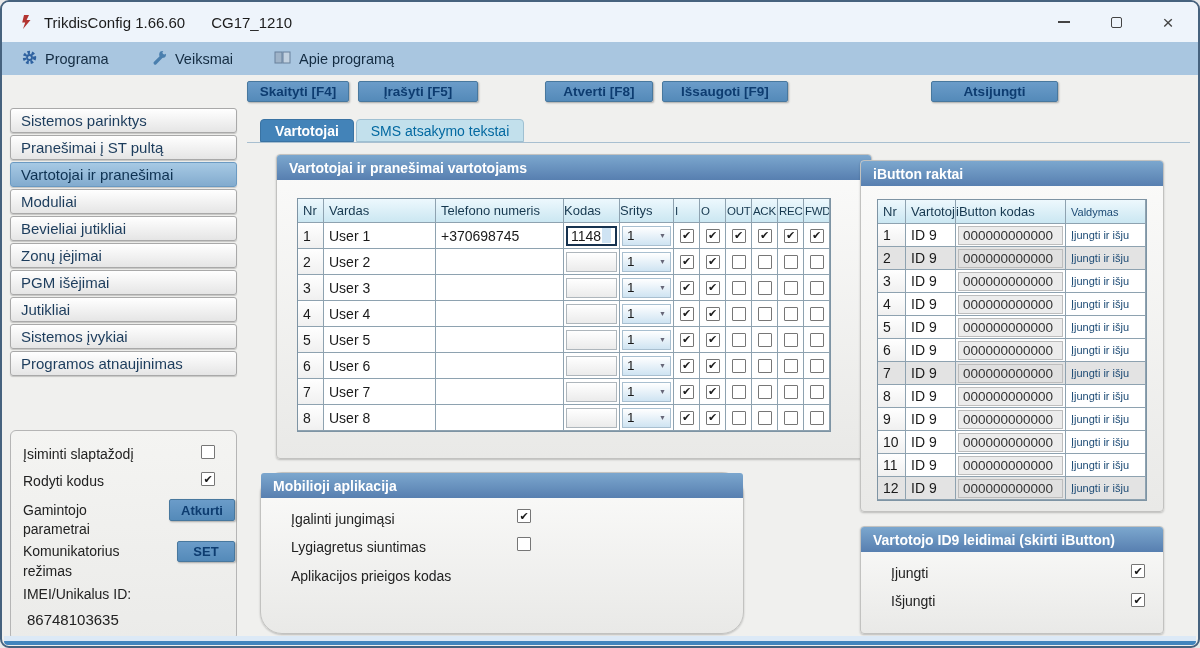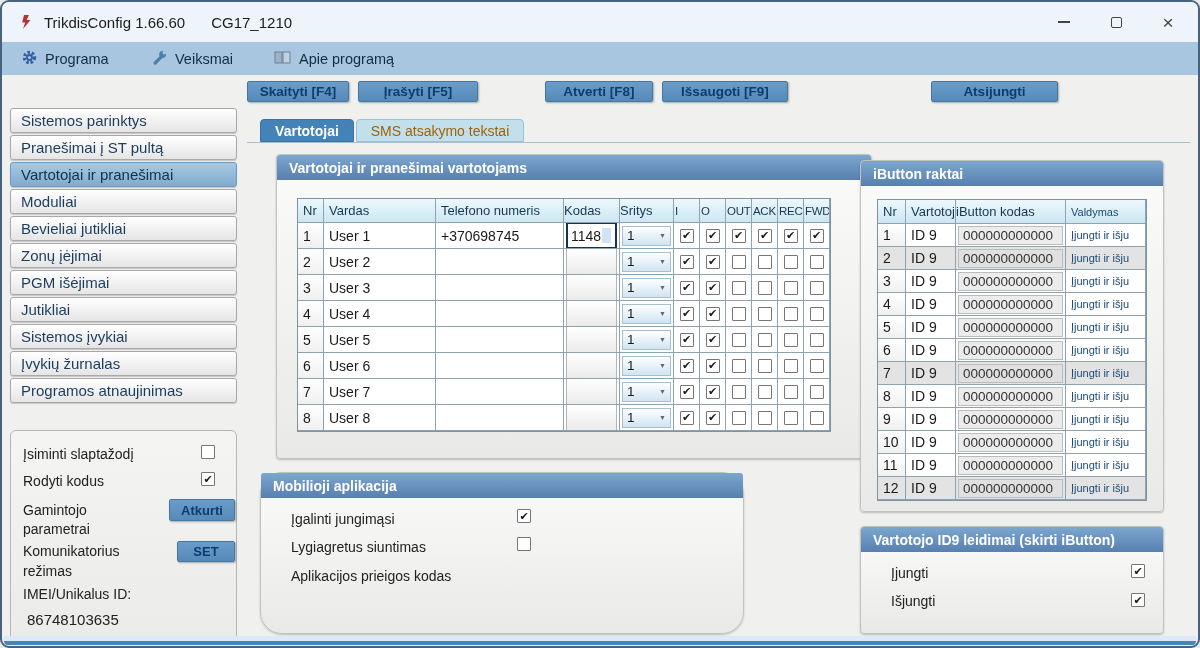--- a/index.html
+++ b/index.html
@@ -51,21 +51,21 @@
   .cb.checked::after { content:"✔"; font-size:11px; color:#1b1b1b; line-height:1; }
   .lp-cb { position:absolute; }
   .small-btn { position:absolute; background:linear-gradient(#6b9cc9,#548ab9); border:1px solid #48789e; border-radius:2px;
                color:#0d3c70; font-weight:bold; font-size:13px; display:flex; align-items:center; justify-content:center;
                box-shadow:1px 1px 2px rgba(0,0,0,.3); }
 
   
   .tab { position:absolute; top:117px; height:23px; border-radius:4px 4px 0 0; display:flex; align-items:center;
          justify-content:center; font-size:14px; }
   .tab-1 { left:258px; width:94px; background:#4383b8; color:#fff; font-weight:bold; border:1px solid #3a73a3; }
-  .tab-2 { left:354px; width:168px; background:#c2e0ec; color:#a16207; border:1px solid #9fc0d2; }
+  .tab-2 { left:354px; width:168px; background:#c2e0ec; color:#0369a1; border:1px solid #9fc0d2; }
   .tab-line { position:absolute; left:245px; right:8px; top:140px; height:1px; background:#a8bfd0; }
 
   
   .gbox { position:absolute; border:1px solid #c2c2c0; border-radius:4px; background:linear-gradient(#fbfbfa,#e9e9e7);
           box-shadow:0 1px 2px rgba(0,0,0,.22); }
   .gbox-h { height:25px; background:linear-gradient(#7ca7ce,#577fb0); border-radius:3px 3px 0 0; color:#fff;
             font-weight:bold; font-size:14px; display:flex; align-items:center; padding-left:12px; }
   .box-users { left:274px; top:152px; width:596px; height:305px; }
   .box-mobile { left:258px; top:470px; width:484px; height:162px;border-radius:22px; }
   .box-ibutton { left:858px; top:158px; width:304px; height:352px; }
@@ -76,21 +76,21 @@
   .users-table { left:20px; top:43px; }
   .ib-table { left:16px; top:38px; }
   .trow { display:flex; }
   .tcell { border-right:1px solid #8ea2b0; border-bottom:1px solid #8ea2b0; height:26px; display:flex;
            align-items:center; padding-left:5px; font-size:14px; color:#1a1a1a; background:#fff; overflow:hidden; }
   .th { height:24px; background:linear-gradient(#edf8fd,#cbe7f2); font-size:13px; color:#16384f; white-space:nowrap; }
   .c-nr{width:26px;} .c-name{width:112px;} .c-phone{width:128px;} .c-code{width:56px; padding:0;}
   .c-area{width:54px; padding:0;} .c-cb{width:26px; padding:0; justify-content:center;}
   .th.c-cb{ font-size:11.5px; letter-spacing:-.3px; padding-left:1px; justify-content:flex-start;}
   .cell-nr { background:linear-gradient(#ffffff,#f0f0f0); }
-  .code-box { flex:1; margin:2px; height:27px; border:1px solid #aeb6bc; background:linear-gradient(#ffffff,#ebebeb);
+  .code-box { flex:1; margin:2px; height:20px; border:1px solid #aeb6bc; background:linear-gradient(#ffffff,#ebebeb);
               display:flex; align-items:center; padding-left:3px; font-size:14px; }
   .code-box.focused { border:2px solid #16324f; background:#fff; }
   .cursor { width:9px; height:15px; background:#cfe3f3; margin-left:1px; }
   .combo { flex:1; margin:2px; height:20px; border:1px solid #a8bfd0; background:linear-gradient(#ffffff,#cfe4f2);
            display:flex; align-items:center; padding-left:4px; font-size:13.5px; }
   .combo .arrow { margin-left:auto; margin-right:4px; font-size:7px; color:#667; }
   .i-nr{width:28px;} .i-user{width:50px;} .i-code{width:110px; padding:0;} .i-ctl{width:80px; white-space:nowrap;
         color:#1c4a74; font-size:11px;}
   .ib-table .tcell { height:23px; }
   .ib-table .th { height:24px; }
@@ -169,21 +169,20 @@
   <div class="sidebar">
       <div class="side-btn">Sistemos parinktys</div>
       <div class="side-btn">Pranešimai į ST pultą</div>
       <div class="side-btn selected">Vartotojai ir pranešimai</div>
       <div class="side-btn">Moduliai</div>
       <div class="side-btn">Bevieliai jutikliai</div>
       <div class="side-btn">Zonų įėjimai</div>
       <div class="side-btn">PGM išėjimai</div>
       <div class="side-btn">Jutikliai</div>
       <div class="side-btn">Sistemos įvykiai</div>
-      <div class="side-btn">Įvykių žurnalas</div>
       <div class="side-btn">Programos atnaujinimas</div>
     </div>
 
   <div class="left-panel">
     <span class="lp-label" style="left:12px; top:15px;">Įsiminti slaptažodį</span>
     <span class="cb lp-cb" style="left:190px; top:14px;"></span>
     <span class="lp-label" style="left:12px; top:42px;">Rodyti kodus</span>
     <span class="cb lp-cb checked" style="left:190px; top:41px;"></span>
     <span class="lp-label" style="left:12px; top:70px; width:115px; white-space:normal; line-height:19px;">Gamintojo parametrai</span>
     <div class="small-btn" style="left:158px; top:68px; width:66px; height:22px;">Atkurti</div>

